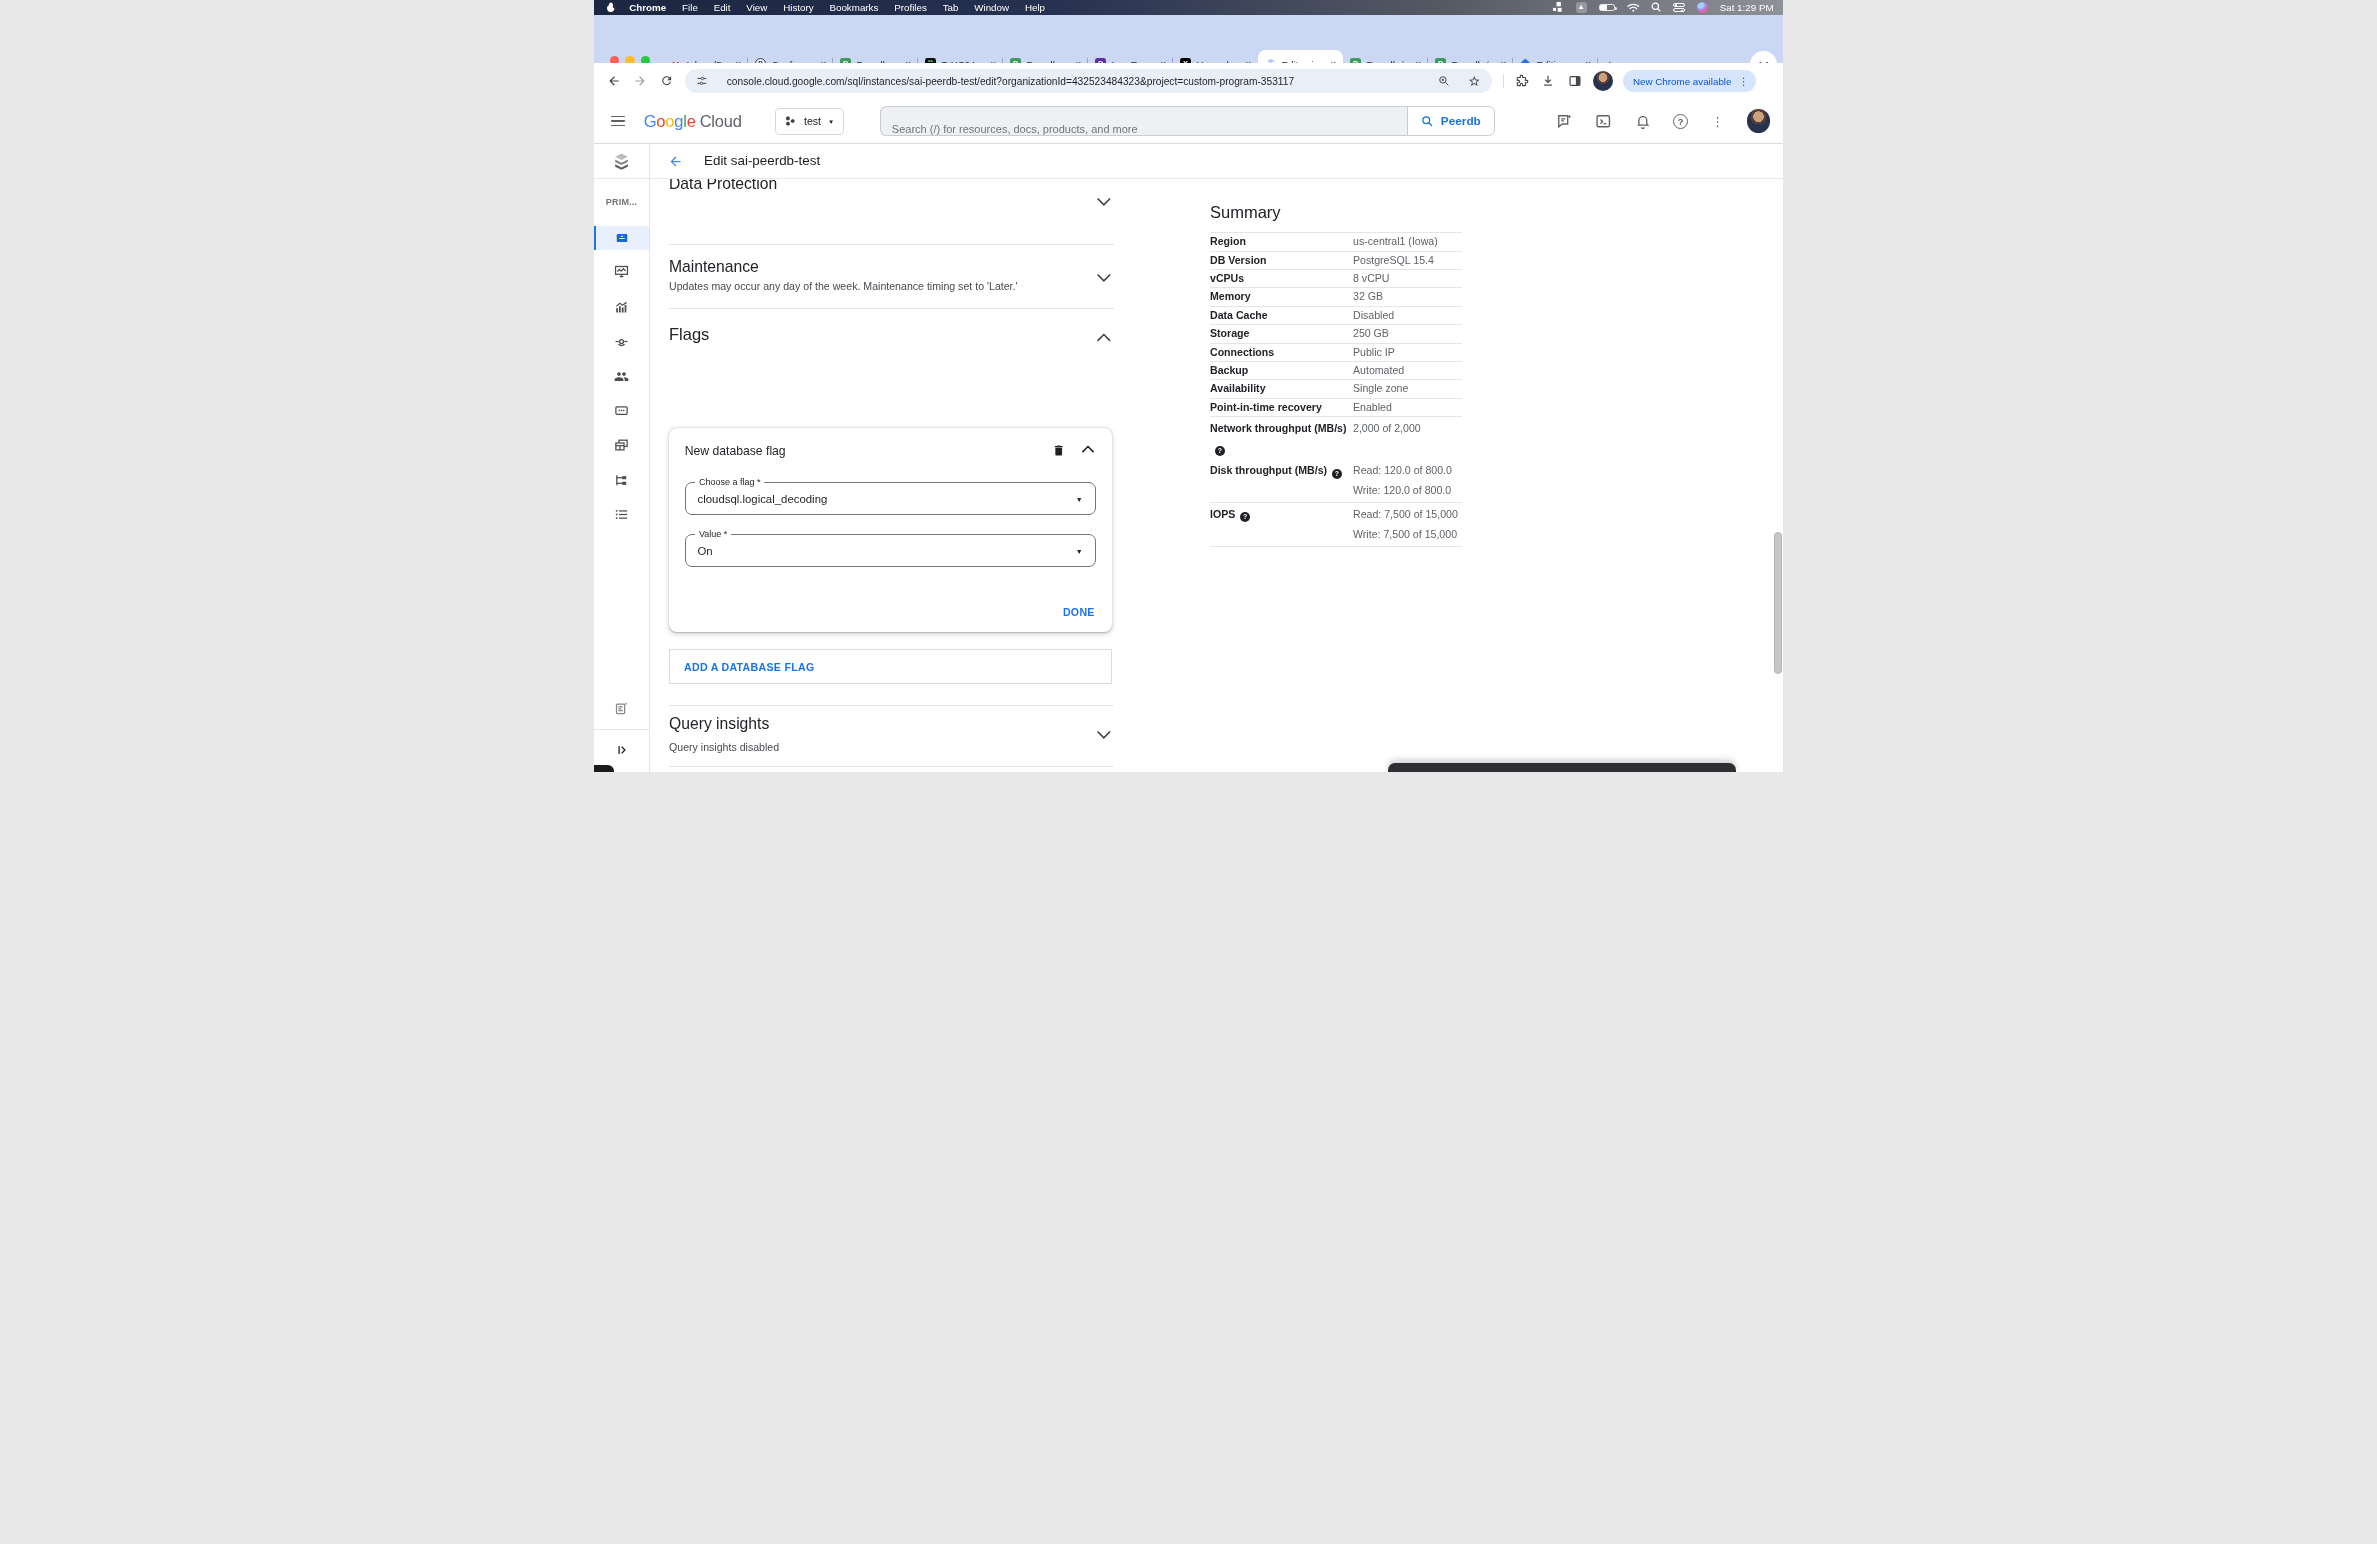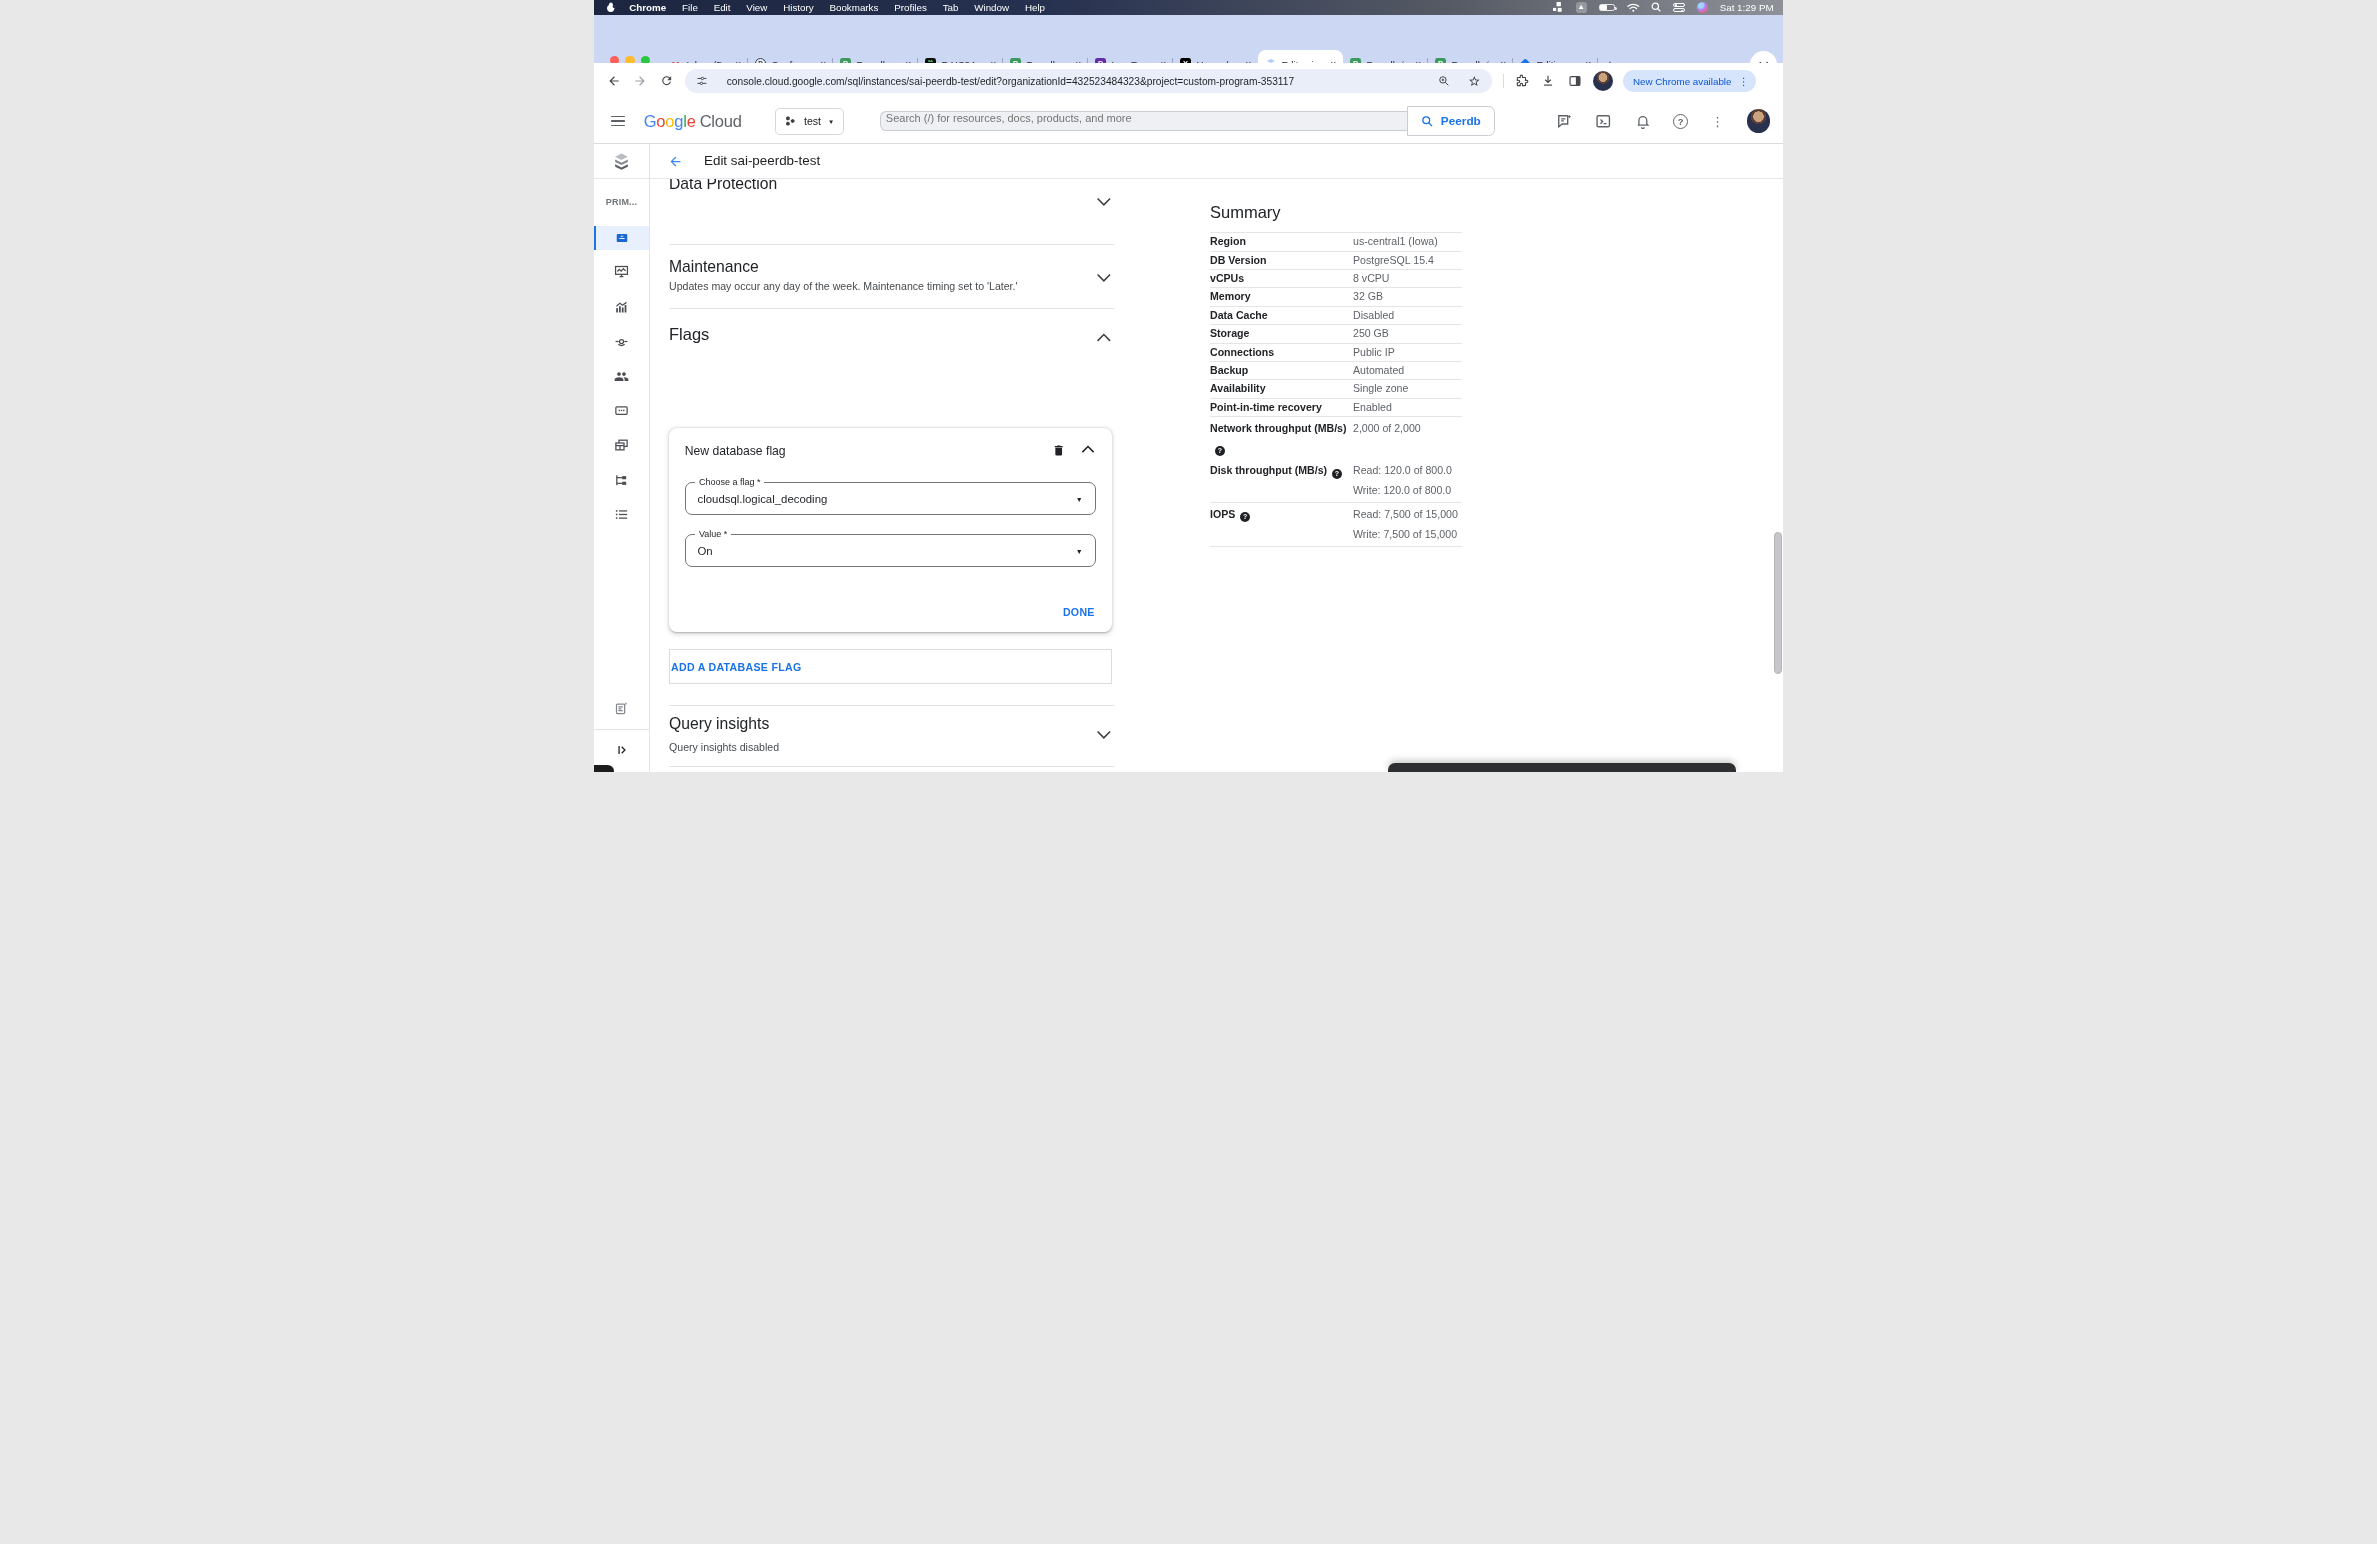--- a/index.html
+++ b/index.html
@@ -70,21 +70,21 @@
   .kebab::before{content:"⋮"}
 
   
   .gchead{position:absolute;left:0;right:0;top:99px;height:45px;background:#fff;border-bottom:0.8px solid #dadce0;display:flex;align-items:center}
   .burger{margin-left:17.3px;display:flex;flex-direction:column;gap:2.8px}
   .burger i{width:13.4px;height:1.6px;background:#5f6368;border-radius:0.8px}
   .gclogo{margin-left:19px;font-size:16.5px;letter-spacing:-0.2px;display:flex;align-items:baseline;gap:3.9px;white-space:nowrap}
   .gclogo .cl{color:#5f6368}
   .chip{margin-left:33px;height:27px;border:0.8px solid #d5d7db;border-radius:4.7px;display:flex;align-items:center;gap:7px;padding:0 8.6px;font-size:10.6px;color:#202124}
   .chip .caret{font-size:6.3px;color:#202124}
-  .gsearch{margin-left:36px;width:527px;height:20px;background:#eef0f4;border:0.8px solid #c9ccd1;border-right:none;border-radius:6.3px 0 0 6.3px;display:flex;align-items:flex-start;padding:0 5px}
+  .gsearch{margin-left:36px;width:527px;height:30px;background:#eef0f4;border:0.8px solid #c9ccd1;border-right:none;border-radius:6.3px 0 0 6.3px;display:flex;align-items:flex-end;padding:0 11px}
   .gsearch input{border:none;outline:none;background:transparent;flex:1;font-family:inherit;font-size:11px;color:#5f6368}
   .gsbtn{height:30px;background:#fff;border:0.8px solid #c9ccd1;border-radius:0 6.3px 6.3px 0;display:flex;align-items:center;gap:7px;padding:0 13.4px;color:#1a73e8;font-size:11.8px;font-weight:bold}
   .hicons{margin-left:auto;display:flex;align-items:center;gap:23px;margin-right:12.6px;color:#5f6368}
   .helpc{width:15px;height:15px;border:1.6px solid #5f6368;border-radius:50%;display:flex;align-items:center;justify-content:center;font-size:9.4px;font-weight:bold}
   .gc-av{width:23.6px;height:23.6px}
 
   
   .pagehdr{position:absolute;left:0;right:0;top:144px;height:35px;background:#fff;border-bottom:0.8px solid #e7e8ea;z-index:3}
   .sqlmark{position:absolute;left:18px;top:7.9px}
   .backarrow{position:absolute;left:74px;top:10.2px;color:#4285f4}
@@ -112,21 +112,21 @@
   .trash{position:absolute;right:47px;top:15px;color:#1f2125}
   .card-chev{position:absolute;right:17.3px;top:16.5px;color:#1f2125}
   .field{position:absolute;left:15.7px;right:16.5px;height:33px;border:0.8px solid #72767a;border-radius:7px}
   .f1{top:54px}.f2{top:106px}
   .flabel{position:absolute;left:9.4px;top:-6.3px;background:#fff;padding:0 3.9px;font-size:9px;color:#1f2125}
   .fvalue{position:absolute;left:11.8px;top:0;line-height:32px;font-size:11.4px;color:#1f2125}
   .fcaret{position:absolute;right:11.8px;top:12.6px;font-size:7px;color:#202124}
   .fcaret::before{content:"▼"}
   .donebtn{position:absolute;right:17.3px;bottom:14px;font-size:10.6px;font-weight:bold;letter-spacing:0.3px;color:#1a73e8}
 
-  .addflag{position:absolute;left:75px;top:649px;width:443px;height:35px;border:0.8px solid #dadce0;display:flex;align-items:center;padding:0 1px;
+  .addflag{position:absolute;left:75px;top:649px;width:443px;height:35px;border:0.8px solid #dadce0;display:flex;align-items:center;padding:0 14px;
     font-size:10.6px;font-weight:bold;letter-spacing:0.3px;color:#1a73e8}
 
   
   .summary{position:absolute;left:616px;top:203px;width:252px}
   .sum-title{font-size:16.5px;color:#212327;margin-bottom:10.2px}
   .srow{display:flex;align-items:flex-start;padding:2px 0;border-top:0.8px solid #e4e5e7;font-size:10.6px;line-height:13.4px}
   .srow.last{border-bottom:0.8px solid #e4e5e7}
   .srow.tall{line-height:19.7px;padding:1.6px 0}
   .srow.nb + .srow{border-top:none}
   .slab{flex:0 0 143px;color:#212327;font-weight:bold;padding-right:4.7px}

